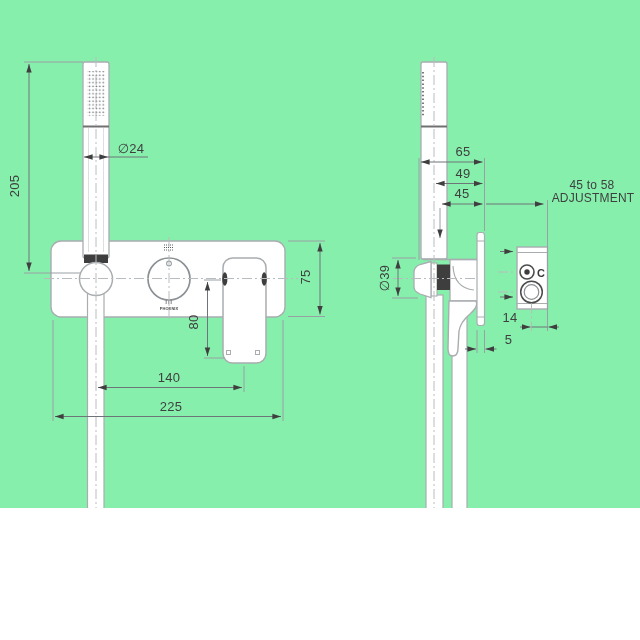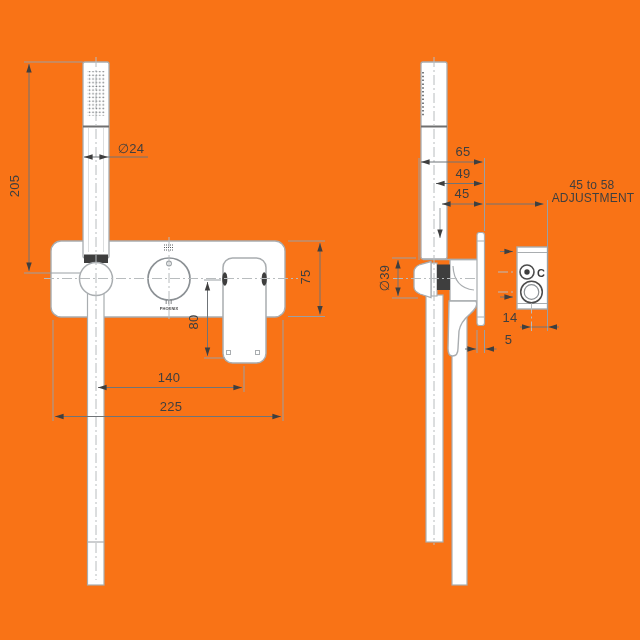--- a/index.html
+++ b/index.html
@@ -1,16 +1,16 @@
 <!DOCTYPE html>
 <html><head>
 <meta charset="utf-8">
 <style>
   html,body{margin:0;padding:0;background:#ffffff;}
-  .canvas{position:relative;width:640px;height:640px;background:#f97316;overflow:hidden;
+  .canvas{position:relative;width:640px;height:508px;background:#86efac;overflow:hidden;
           font-family:"Liberation Sans", sans-serif;}
   svg{position:absolute;left:0;top:0;}
   text.dim{font-family:"Liberation Sans", sans-serif;font-size:13px;fill:#3f3f3f;letter-spacing:.2px;}
   text.dim-sm{font-family:"Liberation Sans", sans-serif;font-size:12px;fill:#3f3f3f;letter-spacing:.2px;}
   text.valve-c{font-family:"Liberation Sans", sans-serif;font-size:11px;font-weight:bold;fill:#3a3a3a;}
   text.brand{font-family:"Liberation Sans", sans-serif;font-size:4px;font-weight:bold;fill:#4a4a4a;letter-spacing:.1px;}
   .outline{stroke:#a9adb0;fill:#ffffff;}
   .oline{stroke:#a9adb0;fill:none;}
   .dark{fill:#3e3e3e;stroke:none;}
   .cl{stroke:#b8bcbe;stroke-width:1;fill:none;stroke-dasharray:10 3 2 3;}

